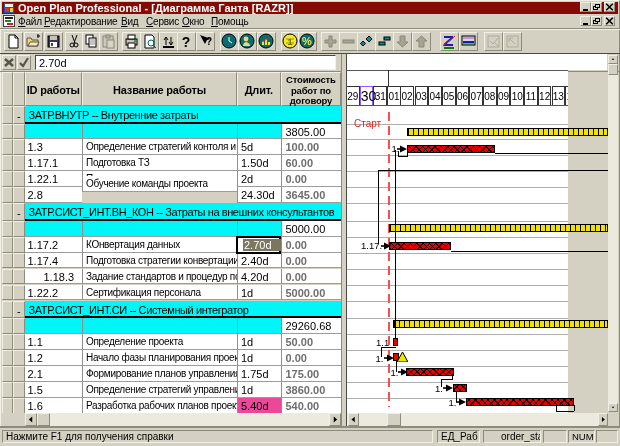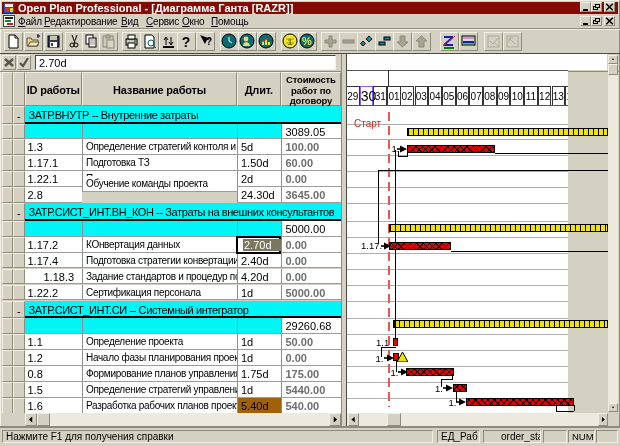--- a/index.html
+++ b/index.html
@@ -249,21 +249,21 @@
 <div class="a" style="left:237px;top:72px;width:43.5px;height:34px;background:#d5d1c2;border:1px solid;border-color:#f2efe5 #8d8b7c #8d8b7c #f2efe5;text-align:center;font-weight:bold;letter-spacing:-0.2px;font-size:11px;line-height:10.5px;padding-top:12px">Длит.</div>
 <div class="a" style="left:280.5px;top:72px;width:60.8px;height:34px;background:#d5d1c2;border:1px solid;border-color:#f2efe5 #8d8b7c #8d8b7c #f2efe5;text-align:center;font-weight:bold;letter-spacing:-0.2px;font-size:9.5px;line-height:10.5px;padding-top:2px">Стоимость работ по договору</div>
 <div class="a" style="left:2px;top:106.0px;width:11px;height:17.5px;background:#d5d1c2;border:1px solid;border-color:#f2efe5 #8d8b7c #8d8b7c #f2efe5"></div>
 <div class="a" style="left:13px;top:106.0px;width:11.5px;height:17.5px;background:#d5d1c2;border:1px solid;border-color:#f2efe5 #8d8b7c #8d8b7c #f2efe5;text-align:center;line-height:18px;font-size:11px">-</div>
 <div class="a" style="left:24.5px;top:106.0px;width:316.8px;height:17.5px;background:#00f6f6;border-bottom:2px solid #000;font-size:11px;letter-spacing:-0.4px;line-height:18px;padding-left:4px;white-space:nowrap;overflow:hidden">ЗАТР.ВНУТР -- Внутренние затраты</div>
 <div class="a" style="left:2px;top:123.5px;width:11px;height:15.9px;background:#d5d1c2;border:1px solid;border-color:#f2efe5 #8d8b7c #8d8b7c #f2efe5"></div>
 <div class="a" style="left:13px;top:123.5px;width:11.5px;height:15.9px;background:#d5d1c2;border:1px solid;border-color:#f2efe5 #8d8b7c #8d8b7c #f2efe5;text-align:center;line-height:16px;font-size:11px"></div>
 <div class="a" style="left:24.5px;top:123.5px;width:256px;height:15.9px;background:#00f6f6;border-bottom:1px solid #9c9c9c"></div>
 <div class="a" style="left:82px;top:123.5px;width:1px;height:15.9px;background:#8f8f8f"></div>
 <div class="a" style="left:237px;top:123.5px;width:1px;height:15.9px;background:#8f8f8f"></div>
-<div class="a" style="left:280.5px;top:123.5px;width:60.8px;height:15.9px;background:#fff;border-bottom:1px solid #9c9c9c;border-left:1px solid #8f8f8f;font-size:11px;line-height:16px;padding-left:4px">3089.05</div>
+<div class="a" style="left:280.5px;top:123.5px;width:60.8px;height:15.9px;background:#fff;border-bottom:1px solid #9c9c9c;border-left:1px solid #8f8f8f;font-size:11px;line-height:16px;padding-left:4px">3805.00</div>
 <div class="a" style="left:2px;top:139.4px;width:11px;height:15.9px;background:#d5d1c2;border:1px solid;border-color:#f2efe5 #8d8b7c #8d8b7c #f2efe5"></div>
 <div class="a" style="left:13px;top:139.4px;width:11.5px;height:15.9px;background:#d5d1c2;border:1px solid;border-color:#f2efe5 #8d8b7c #8d8b7c #f2efe5;text-align:center;line-height:16px;font-size:11px"></div>
 <div class="a" style="left:24.5px;top:139.4px;width:57.5px;height:15.9px;background:#fff;border-bottom:1px solid #9c9c9c;font-size:11px;line-height:16px;padding-left:3px">1.3</div>
 <div class="a" style="left:82px;top:139.4px;width:155px;height:15.9px;background:#fff;border-bottom:1px solid #9c9c9c;border-left:1px solid #8f8f8f;font-size:10px;letter-spacing:-0.3px;line-height:16px;padding-left:3px;white-space:nowrap;overflow:hidden">Определение стратегий контоля и отч</div>
 <div class="a" style="left:237px;top:139.4px;width:43.5px;height:15.9px;background:#fff;border-bottom:1px solid #9c9c9c;border-left:1px solid #8f8f8f;font-size:11px;line-height:16px;padding-left:3px">5d</div>
 <div class="a" style="left:280.5px;top:139.4px;width:60.8px;height:15.9px;background:#fff;border-bottom:1px solid #9c9c9c;border-left:1px solid #8f8f8f;font-size:11px;font-weight:bold;color:#6e6e6e;line-height:16px;padding-left:4px">100.00</div>
 <div class="a" style="left:2px;top:155.4px;width:11px;height:15.9px;background:#d5d1c2;border:1px solid;border-color:#f2efe5 #8d8b7c #8d8b7c #f2efe5"></div>
 <div class="a" style="left:13px;top:155.4px;width:11.5px;height:15.9px;background:#d5d1c2;border:1px solid;border-color:#f2efe5 #8d8b7c #8d8b7c #f2efe5;text-align:center;line-height:16px;font-size:11px"></div>
 <div class="a" style="left:24.5px;top:155.4px;width:57.5px;height:15.9px;background:#fff;border-bottom:1px solid #9c9c9c;font-size:11px;line-height:16px;padding-left:3px">1.17.1</div>
 <div class="a" style="left:82px;top:155.4px;width:155px;height:15.9px;background:#fff;border-bottom:1px solid #9c9c9c;border-left:1px solid #8f8f8f;font-size:10px;letter-spacing:-0.3px;line-height:16px;padding-left:3px;white-space:nowrap;overflow:hidden">Подготовка ТЗ</div>
@@ -330,35 +330,35 @@
 <div class="a" style="left:237px;top:333.9px;width:43.5px;height:15.9px;background:#fff;border-bottom:1px solid #9c9c9c;border-left:1px solid #8f8f8f;font-size:11px;line-height:16px;padding-left:3px">1d</div>
 <div class="a" style="left:280.5px;top:333.9px;width:60.8px;height:15.9px;background:#fff;border-bottom:1px solid #9c9c9c;border-left:1px solid #8f8f8f;font-size:11px;font-weight:bold;color:#6e6e6e;line-height:16px;padding-left:4px">50.00</div>
 <div class="a" style="left:2px;top:349.9px;width:11px;height:15.9px;background:#d5d1c2;border:1px solid;border-color:#f2efe5 #8d8b7c #8d8b7c #f2efe5"></div>
 <div class="a" style="left:13px;top:349.9px;width:11.5px;height:15.9px;background:#d5d1c2;border:1px solid;border-color:#f2efe5 #8d8b7c #8d8b7c #f2efe5;text-align:center;line-height:16px;font-size:11px"></div>
 <div class="a" style="left:24.5px;top:349.9px;width:57.5px;height:15.9px;background:#fff;border-bottom:1px solid #9c9c9c;font-size:11px;line-height:16px;padding-left:3px">1.2</div>
 <div class="a" style="left:82px;top:349.9px;width:155px;height:15.9px;background:#fff;border-bottom:1px solid #9c9c9c;border-left:1px solid #8f8f8f;font-size:10px;letter-spacing:-0.3px;line-height:16px;padding-left:3px;white-space:nowrap;overflow:hidden">Начало фазы планирования проекта</div>
 <div class="a" style="left:237px;top:349.9px;width:43.5px;height:15.9px;background:#fff;border-bottom:1px solid #9c9c9c;border-left:1px solid #8f8f8f;font-size:11px;line-height:16px;padding-left:3px">1d</div>
 <div class="a" style="left:280.5px;top:349.9px;width:60.8px;height:15.9px;background:#fff;border-bottom:1px solid #9c9c9c;border-left:1px solid #8f8f8f;font-size:11px;font-weight:bold;color:#6e6e6e;line-height:16px;padding-left:4px">0.00</div>
 <div class="a" style="left:2px;top:365.8px;width:11px;height:15.9px;background:#d5d1c2;border:1px solid;border-color:#f2efe5 #8d8b7c #8d8b7c #f2efe5"></div>
 <div class="a" style="left:13px;top:365.8px;width:11.5px;height:15.9px;background:#d5d1c2;border:1px solid;border-color:#f2efe5 #8d8b7c #8d8b7c #f2efe5;text-align:center;line-height:16px;font-size:11px"></div>
-<div class="a" style="left:24.5px;top:365.8px;width:57.5px;height:15.9px;background:#fff;border-bottom:1px solid #9c9c9c;font-size:11px;line-height:16px;padding-left:3px">0.8</div>
+<div class="a" style="left:24.5px;top:365.8px;width:57.5px;height:15.9px;background:#fff;border-bottom:1px solid #9c9c9c;font-size:11px;line-height:16px;padding-left:3px">2.1</div>
 <div class="a" style="left:82px;top:365.8px;width:155px;height:15.9px;background:#fff;border-bottom:1px solid #9c9c9c;border-left:1px solid #8f8f8f;font-size:10px;letter-spacing:-0.3px;line-height:16px;padding-left:3px;white-space:nowrap;overflow:hidden">Формирование планов  управления</div>
 <div class="a" style="left:237px;top:365.8px;width:43.5px;height:15.9px;background:#fff;border-bottom:1px solid #9c9c9c;border-left:1px solid #8f8f8f;font-size:11px;line-height:16px;padding-left:3px">1.75d</div>
 <div class="a" style="left:280.5px;top:365.8px;width:60.8px;height:15.9px;background:#fff;border-bottom:1px solid #9c9c9c;border-left:1px solid #8f8f8f;font-size:11px;font-weight:bold;color:#6e6e6e;line-height:16px;padding-left:4px">175.00</div>
 <div class="a" style="left:2px;top:381.8px;width:11px;height:15.9px;background:#d5d1c2;border:1px solid;border-color:#f2efe5 #8d8b7c #8d8b7c #f2efe5"></div>
 <div class="a" style="left:13px;top:381.8px;width:11.5px;height:15.9px;background:#d5d1c2;border:1px solid;border-color:#f2efe5 #8d8b7c #8d8b7c #f2efe5;text-align:center;line-height:16px;font-size:11px"></div>
 <div class="a" style="left:24.5px;top:381.8px;width:57.5px;height:15.9px;background:#fff;border-bottom:1px solid #9c9c9c;font-size:11px;line-height:16px;padding-left:3px">1.5</div>
 <div class="a" style="left:82px;top:381.8px;width:155px;height:15.9px;background:#fff;border-bottom:1px solid #9c9c9c;border-left:1px solid #8f8f8f;font-size:10px;letter-spacing:-0.3px;line-height:16px;padding-left:3px;white-space:nowrap;overflow:hidden">Определение стратегий управления р</div>
 <div class="a" style="left:237px;top:381.8px;width:43.5px;height:15.9px;background:#fff;border-bottom:1px solid #9c9c9c;border-left:1px solid #8f8f8f;font-size:11px;line-height:16px;padding-left:3px">1d</div>
-<div class="a" style="left:280.5px;top:381.8px;width:60.8px;height:15.9px;background:#fff;border-bottom:1px solid #9c9c9c;border-left:1px solid #8f8f8f;font-size:11px;font-weight:bold;color:#6e6e6e;line-height:16px;padding-left:4px">5440.00</div>
+<div class="a" style="left:280.5px;top:381.8px;width:60.8px;height:15.9px;background:#fff;border-bottom:1px solid #9c9c9c;border-left:1px solid #8f8f8f;font-size:11px;font-weight:bold;color:#6e6e6e;line-height:16px;padding-left:4px">3860.00</div>
 <div class="a" style="left:2px;top:397.7px;width:11px;height:15.9px;background:#d5d1c2;border:1px solid;border-color:#f2efe5 #8d8b7c #8d8b7c #f2efe5"></div>
 <div class="a" style="left:13px;top:397.7px;width:11.5px;height:15.9px;background:#d5d1c2;border:1px solid;border-color:#f2efe5 #8d8b7c #8d8b7c #f2efe5;text-align:center;line-height:16px;font-size:11px"></div>
 <div class="a" style="left:24.5px;top:397.7px;width:57.5px;height:15.9px;background:#fff;border-bottom:1px solid #9c9c9c;font-size:11px;line-height:16px;padding-left:3px">1.6</div>
 <div class="a" style="left:82px;top:397.7px;width:155px;height:15.9px;background:#fff;border-bottom:1px solid #9c9c9c;border-left:1px solid #8f8f8f;font-size:10px;letter-spacing:-0.3px;line-height:16px;padding-left:3px;white-space:nowrap;overflow:hidden">Разработка рабочих планов проекта</div>
-<div class="a" style="left:237px;top:397.7px;width:43.5px;height:15.9px;background:#a16207;border-bottom:1px solid #9c9c9c;border-left:1px solid #8f8f8f;font-size:11px;line-height:16px;padding-left:3px">5.40d</div>
+<div class="a" style="left:237px;top:397.7px;width:43.5px;height:15.9px;background:#ec4899;border-bottom:1px solid #9c9c9c;border-left:1px solid #8f8f8f;font-size:11px;line-height:16px;padding-left:3px">5.40d</div>
 <div class="a" style="left:280.5px;top:397.7px;width:60.8px;height:15.9px;background:#fff;border-bottom:1px solid #9c9c9c;border-left:1px solid #8f8f8f;font-size:11px;font-weight:bold;color:#6e6e6e;line-height:16px;padding-left:4px">540.00</div>
 <div class="a" style="left:236px;top:236px;width:45px;height:17.5px;border:2px solid #000;background:#fff">
     <span style="position:absolute;left:5px;top:1px;background:#7b7660;color:#fff;font-size:11px;padding:0 9px 0 1px">2.70d</span>
   </div>
 <div class="a" style="left:2px;top:412.5px;width:339.3px;height:13px;background:#d5d1c2"></div>
 <div class="a" style="left:25px;top:412.5px;width:316.3px;height:13px;background:#eceade"></div>
 <div class="a rb" style="left:25px;top:412.5px;width:12px;height:13px">
     <svg width="10" height="11" viewBox="0 0 11 13">
       <polygon points="7,3 3,6.5 7,10" fill="#000"></polygon>
     </svg>

